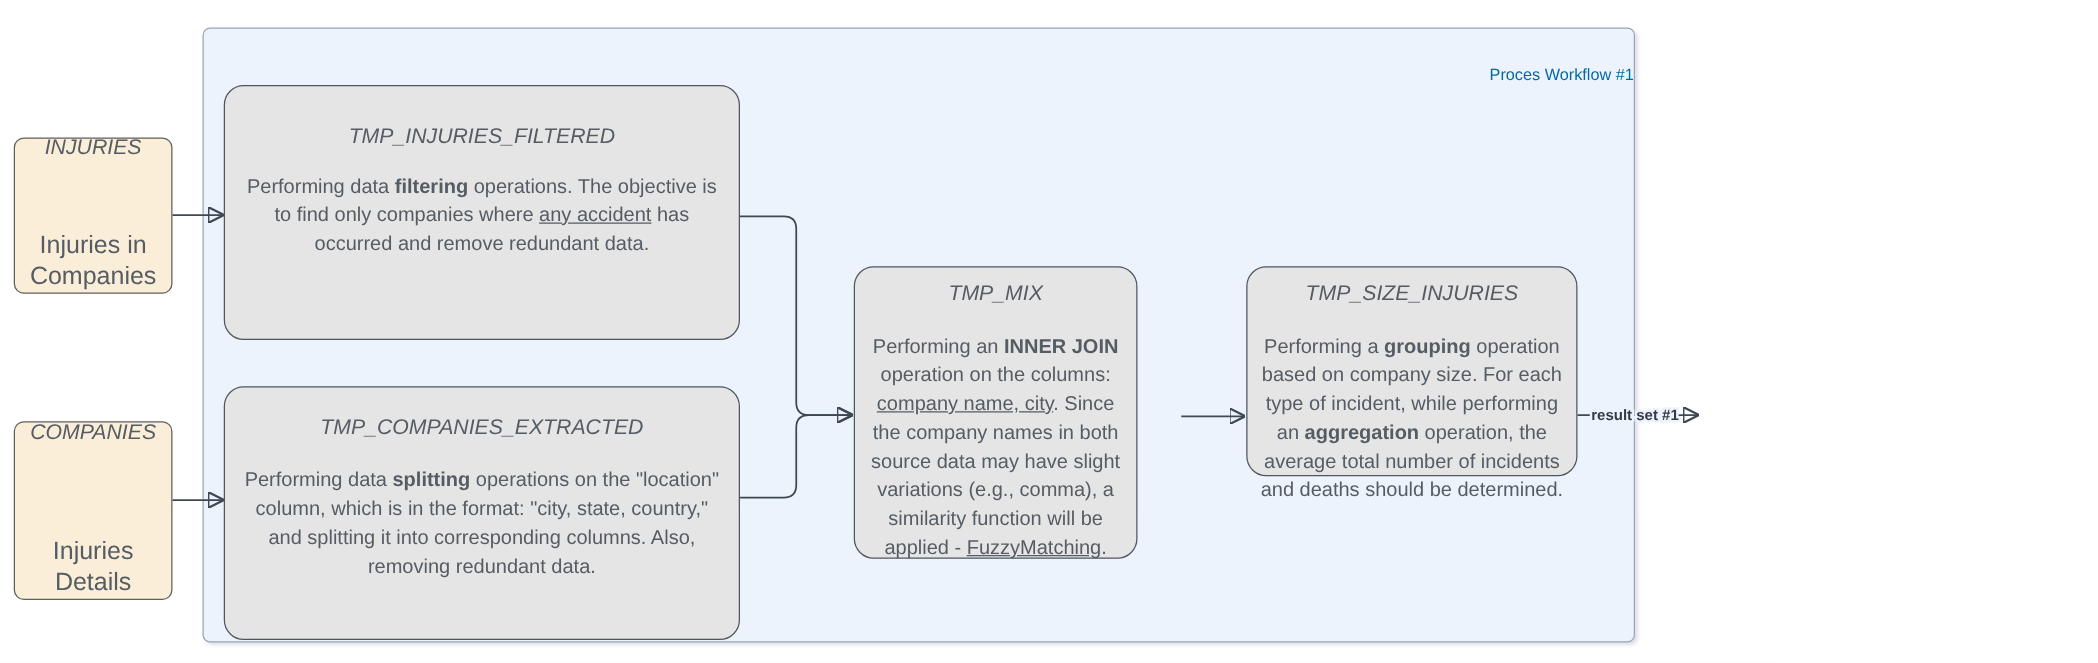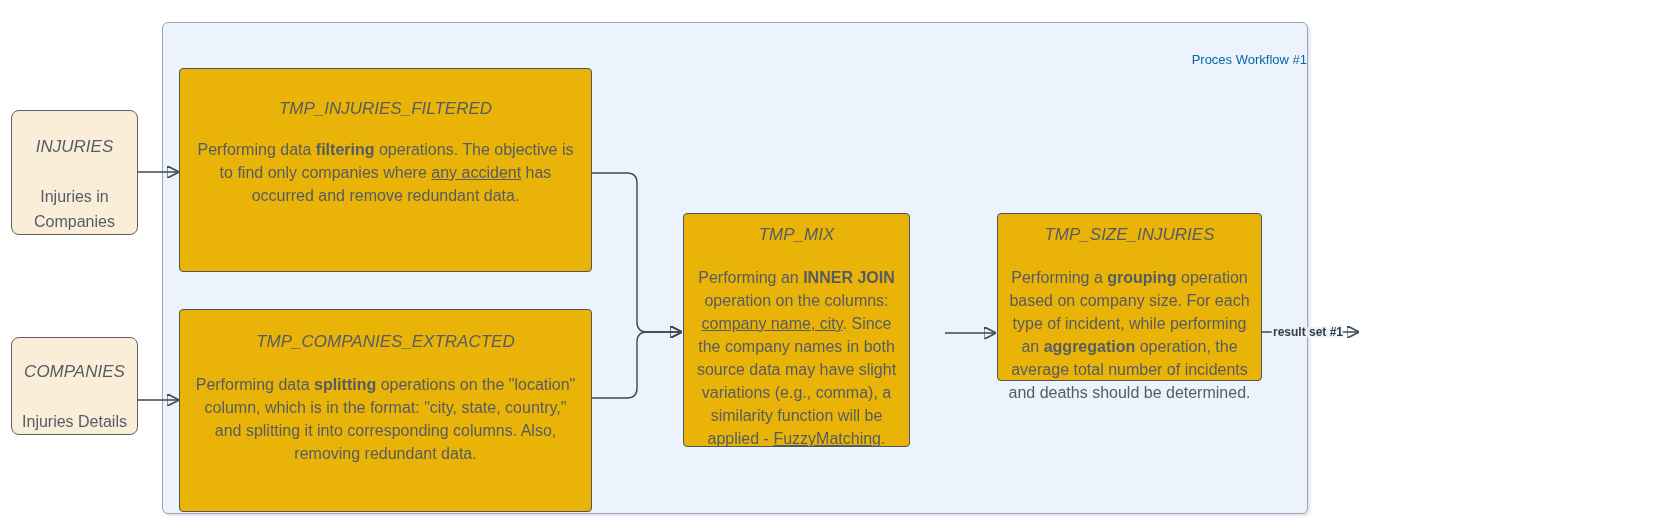--- a/index.html
+++ b/index.html
@@ -15,26 +15,26 @@
   .container-title {
     text-align:right; padding-top:29px; font-size:13px; color:#0369a1;
   }
   .node {
     position:absolute; box-sizing:border-box; display:flex; flex-direction:column;
     align-items:center; text-align:center; z-index:2;
   }
   .node-title { font-style:italic; font-size:17px; color:#555c64; white-space:nowrap; }
   .node-body  { font-size:16px; line-height:23px; color:#555c64; }
   .tan    { background:#FBEED8; border:1px solid #5f5f5f; border-radius:8px;justify-content:flex-end; }
-  .white  { background:#eab308; border:1px solid #4F565E; border-radius:4px; }
+  .white  { background:#e5e5e5; border:1px solid #4F565E; border-radius:16px; }
   .yellow { background:#FAFAD2; border:1px solid #90907C; border-radius:6px; }
 
   #node-injuries  { left:11px;  top:110px; width:127px; height:125px; padding-top:11px; gap:27px; }
-  #node-companies { left:11px;  top:337px; width:127px; height:98px; padding-top:11px; gap:27px; }
-  #node-injuries .node-body, #node-companies .node-body { font-size:16px; line-height:25px; }
+  #node-companies { left:11px;  top:337px; width:127px; height:143px; padding-top:11px; gap:44px; }
+  #node-injuries .node-body, #node-companies .node-body { font-size:20px; line-height:25px;margin-top:29px; }
 
   #node-tmp-injuries-filtered   { left:179px; top:68px;  width:413px; height:204px; padding:30px 12px 0; gap:19px; }
   #node-tmp-companies-extracted { left:179px; top:309px; width:413px; height:203px; padding:22px 12px 0; gap:21px; }
   #node-tmp-mix                 { left:683px; top:213px; width:227px; height:234px; padding:11px 8px 0;  gap:21px; }
   #node-tmp-size-injuries       { left:997px; top:213px; width:265px; height:168px; padding:11px 9px 0;  gap:21px; }
 
   #node-out-size-injuries { left:1363px; top:228px; width:307px; height:215px; padding:29px 5px 0; gap:21px; }
   #node-out-size-injuries .node-body { font-size:17px; line-height:25px; }
 
   svg.edges { position:absolute; left:0; top:0; z-index:3; pointer-events:none; }

